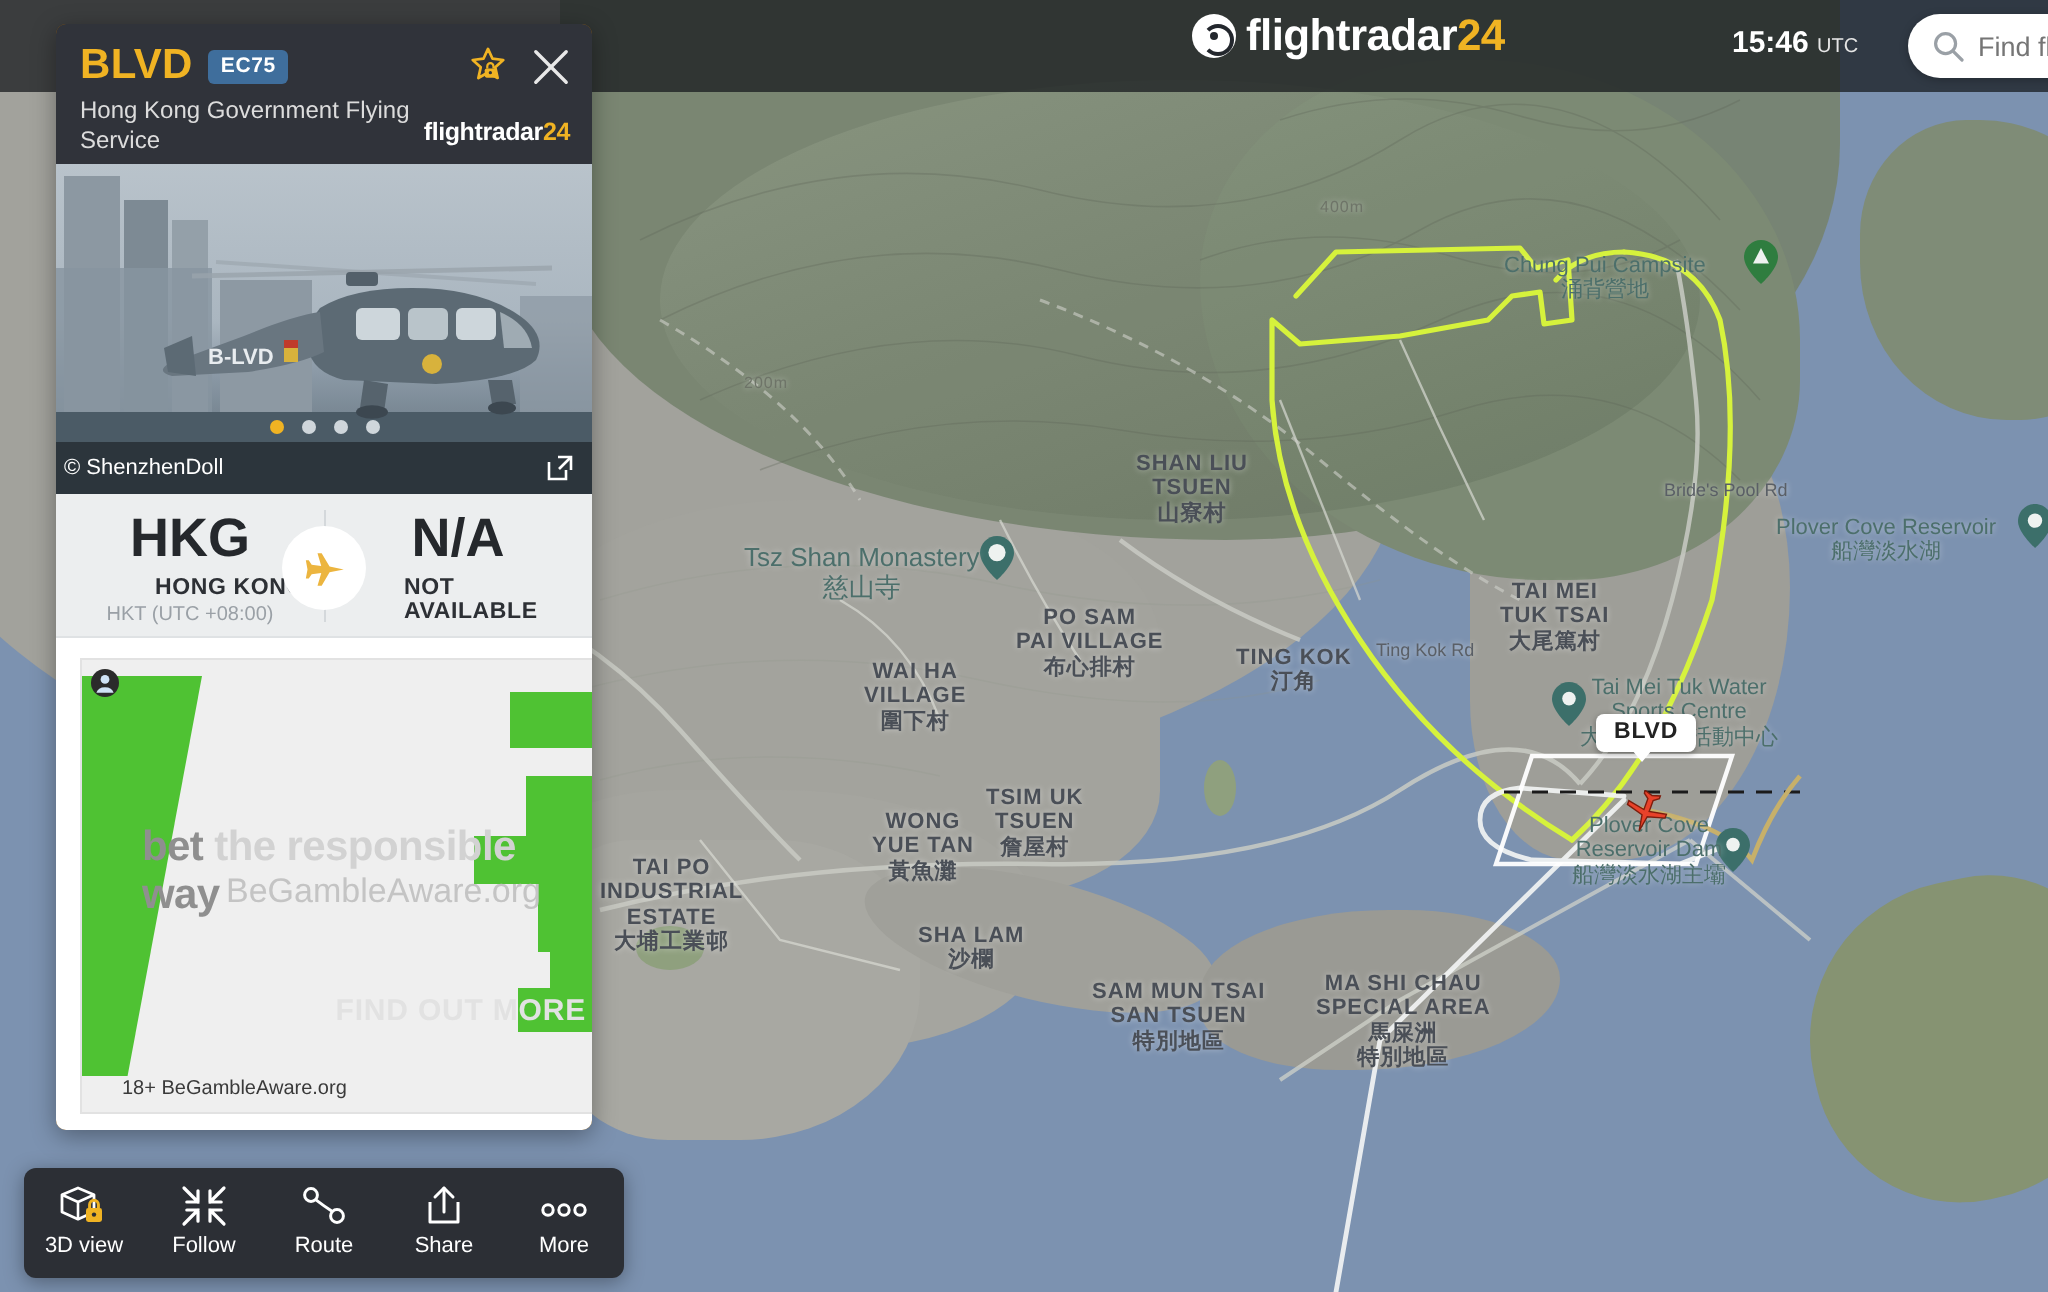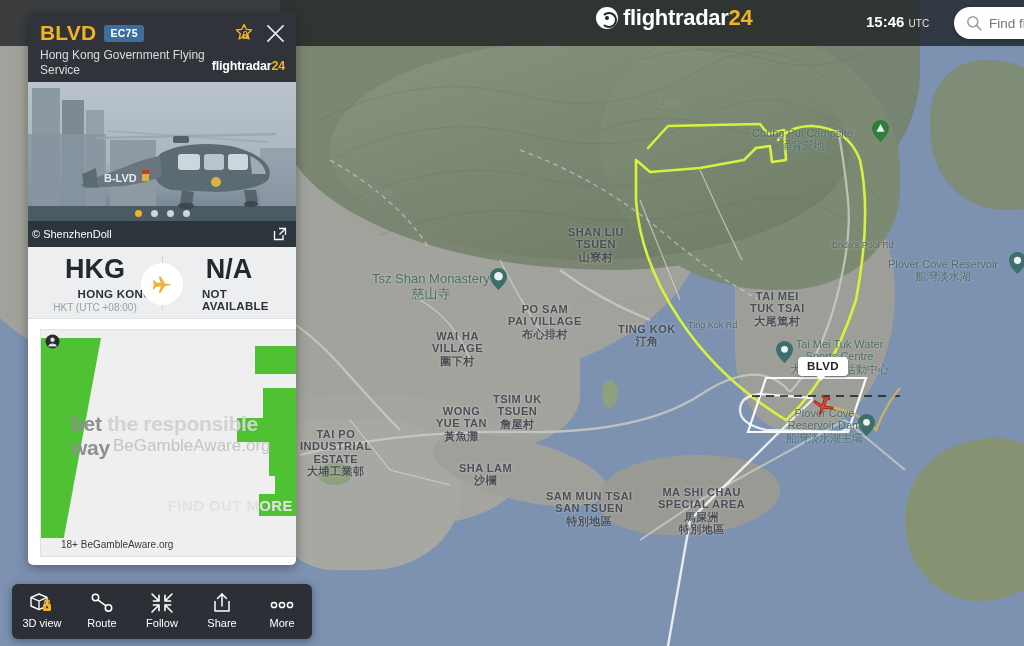--- a/index.html
+++ b/index.html
@@ -626,45 +626,45 @@
         <path d="M14.8,12 L14.8,10.3 a2.2,2.2 0 0 1 4.4,0 L19.2,12" fill="none" stroke="#f0b323" stroke-width="1.5"></path>
         <circle cx="17" cy="15.3" r="1.1" fill="#2c2f35"></circle>
       </svg>
     </span>
     <span class="tool-label">3D view</span>
   </div>
 
   <div class="tool">
     <span class="tool-icon">
       <svg width="24" height="22" viewBox="0 0 24 22">
-        <circle cx="5.5" cy="5.5" r="3.2" fill="none" stroke="#fff" stroke-width="1.5"></circle>
-        <circle cx="18.5" cy="16" r="3.2" fill="none" stroke="#fff" stroke-width="1.5"></circle>
-        <path d="M7.8,7.8 Q12,11 16.2,13.8" fill="none" stroke="#fff" stroke-width="1.5"></path>
-      </svg>
-    </span>
-    <span class="tool-label">Route</span>
-  </div>
-
-  <div class="tool">
-    <span class="tool-icon">
-      <svg width="24" height="22" viewBox="0 0 24 22">
         <g stroke="#fff" stroke-width="1.6" fill="none" stroke-linecap="round">
           <path d="M2,2 L9,9 M9,3.4 L9,9 L3.4,9"></path>
           <path d="M22,2 L15,9 M15,3.4 L15,9 L20.6,9"></path>
           <path d="M2,20 L9,13 M9,18.6 L9,13 L3.4,13"></path>
           <path d="M22,20 L15,13 M15,18.6 L15,13 L20.6,13"></path>
         </g>
       </svg>
     </span>
     <span class="tool-label">Follow</span>
   </div>
 
   <div class="tool">
     <span class="tool-icon">
       <svg width="24" height="22" viewBox="0 0 24 22">
+        <circle cx="5.5" cy="5.5" r="3.2" fill="none" stroke="#fff" stroke-width="1.5"></circle>
+        <circle cx="18.5" cy="16" r="3.2" fill="none" stroke="#fff" stroke-width="1.5"></circle>
+        <path d="M7.8,7.8 Q12,11 16.2,13.8" fill="none" stroke="#fff" stroke-width="1.5"></path>
+      </svg>
+    </span>
+    <span class="tool-label">Route</span>
+  </div>
+
+  <div class="tool">
+    <span class="tool-icon">
+      <svg width="24" height="22" viewBox="0 0 24 22">
         <path d="M5,9 L5,19 L19,19 L19,9" fill="none" stroke="#fff" stroke-width="1.5" stroke-linejoin="round"></path>
         <line x1="12" y1="2" x2="12" y2="14" stroke="#fff" stroke-width="1.5" stroke-linecap="round"></line>
         <path d="M7.5,6.5 L12,2 L16.5,6.5" fill="none" stroke="#fff" stroke-width="1.5" stroke-linecap="round" stroke-linejoin="round"></path>
       </svg>
     </span>
     <span class="tool-label">Share</span>
   </div>
 
   <div class="tool">
     <span class="tool-icon">

